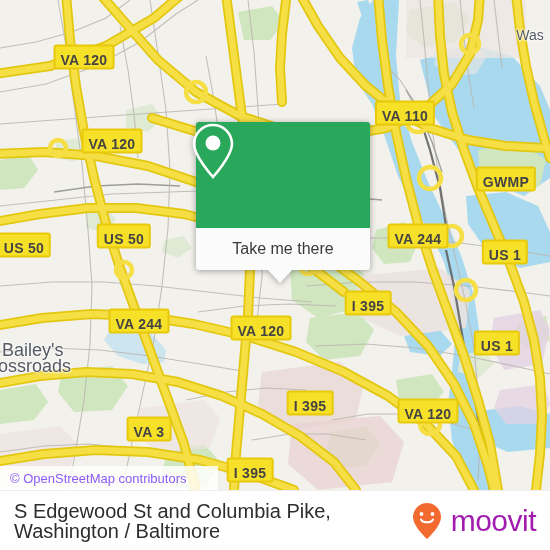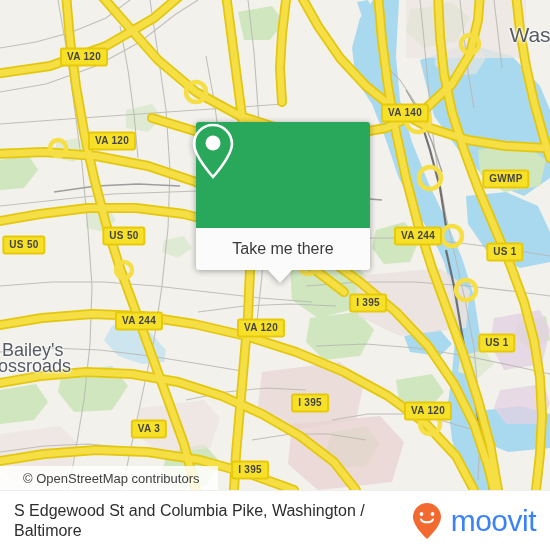--- a/index.html
+++ b/index.html
@@ -18,37 +18,37 @@
   }
   .map svg { position: absolute; left: 0; top: 0; }
 
   
   .shield {
     position: absolute;
     background: #f7e028;
     border: 2px solid #e8c90a;
     border-radius: 3px;
     color: #444444;
-    font-size: 10px;
+    font-size: 14px;
     font-weight: bold;
     letter-spacing: .3px;
-    padding: 1px 5px 2px 5px;
+    padding: 7px 5px 2px 5px;
     white-space: nowrap;
     line-height: 12px;
     transform: translate(-50%, -50%);
   }
   
   .place {
     position: absolute;
     color: #555a63;
     white-space: nowrap;
     transform: translate(-50%, -50%);
     text-shadow: 0 0 3px #fff, 0 0 3px #fff, 0 0 2px #fff;
   }
-  .place.city { font-size: 21px; }
+  .place.city { font-size: 14px; }
   .place.hamlet { font-size: 18px; line-height: 16px; text-align: left; transform: none; }
 
   
   .callout {
     position: absolute; left: 190px; top: 122px;
     width: 180px;
     filter: drop-shadow(0 1px 3px rgba(0,0,0,.35));
     padding-left: 6px;
   }
   .callout-head {
@@ -70,39 +70,39 @@
     border-right: 13px solid transparent;
     border-top: 14px solid #fbfbfb;
   }
 
   
   .attrib {
     position: absolute; left: 0; top: 466px;
     height: 24px; width: 218px;
     background: rgba(255,255,255,.82);
     display: flex; align-items: center;
-    padding-left: 23px;
-    font-size: 13px; color: #404040;
+    padding-left: 10px;
+    font-size: 13px; color: #8b5cf6;
   }
 
   
   .footer {
     position: absolute; left: 0; top: 490px;
     width: 550px; height: 60px;
     background: #ffffff;
     display: flex; align-items: center;
     border-top: 1px solid #eeeeee;
   }
   .footer-title {
     flex: 1;
     padding-left: 14px; padding-right: 8px;
-    font-size: 16px; line-height: 20px; color: #2d2d2d;
+    font-size: 20px; line-height: 20px; color: #2d2d2d;
   }
   .brand { display: flex; align-items: center; padding-right: 14px; }
-  .brand-word { font-size: 30px; color: #3b82f6; letter-spacing: -.5px; margin-left: 9px; }
+  .brand-word { font-size: 30px; color: #a21caf; letter-spacing: -.5px; margin-left: 9px; }
 </style>
 </head>
 <body>
 
 <div id="app">
 
   <div class="map">
     <svg width="550" height="490" viewBox="0 0 550 490">
 
       <rect x="0" y="0" width="550" height="490" fill="#f2f1ec"></rect>
@@ -244,21 +244,21 @@
     </svg>
 
     <div class="place city" style="left:530px; top:35px;">Was</div>
     <div class="place hamlet" style="left:2px; top:342px;">
       <div>Bailey's</div>
       <div style="margin-left:-10px;">rossroads</div>
     </div>
 
     <div class="shield" style="left:84px;  top:57px;">VA 120</div>
     <div class="shield" style="left:112px; top:141px;">VA 120</div>
-    <div class="shield" style="left:405px; top:113px;">VA 140</div>
+    <div class="shield" style="left:405px; top:113px;">VA 110</div>
     <div class="shield" style="left:506px; top:179px;">GWMP</div>
     <div class="shield" style="left:24px;  top:245px;">US 50</div>
     <div class="shield" style="left:124px; top:236px;">US 50</div>
     <div class="shield" style="left:418px; top:236px;">VA 244</div>
     <div class="shield" style="left:505px; top:252px;">US 1</div>
     <div class="shield" style="left:368px; top:303px;">I 395</div>
     <div class="shield" style="left:139px; top:321px;">VA 244</div>
     <div class="shield" style="left:261px; top:328px;">VA 120</div>
     <div class="shield" style="left:497px; top:343px;">US 1</div>
     <div class="shield" style="left:310px; top:403px;">I 395</div>

